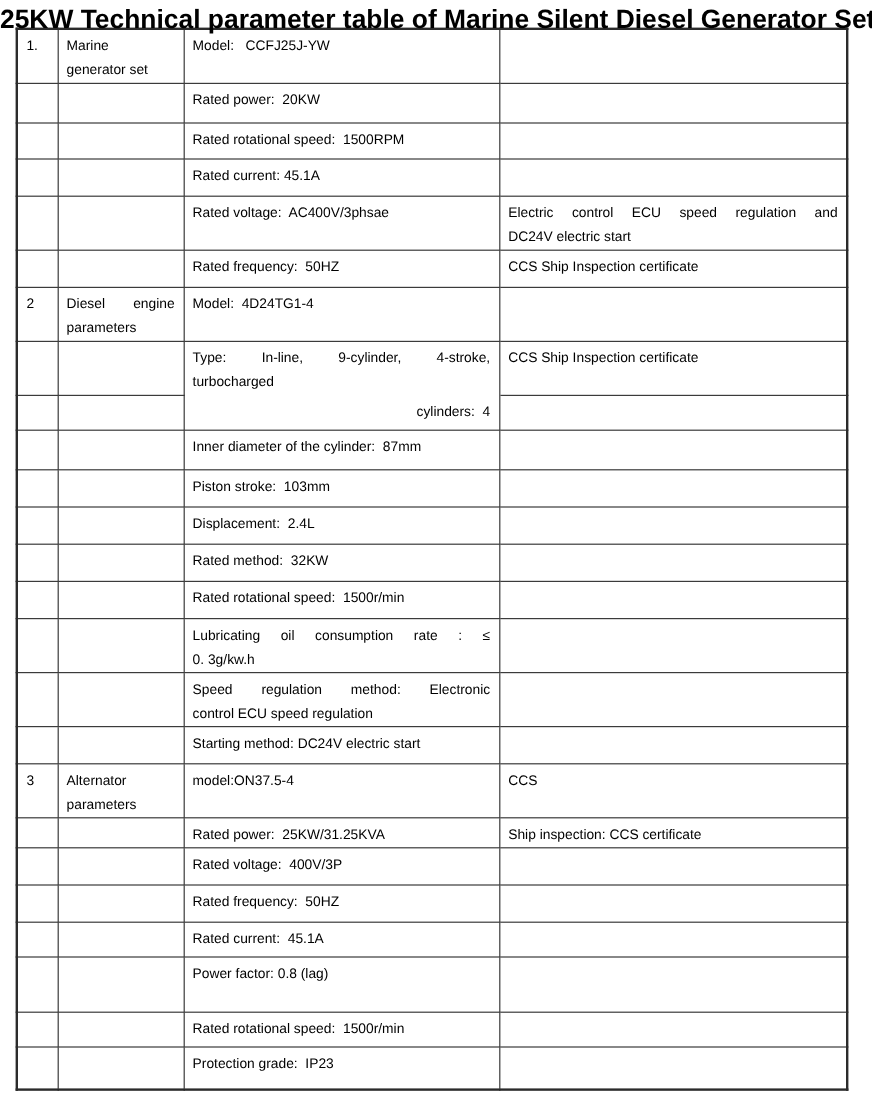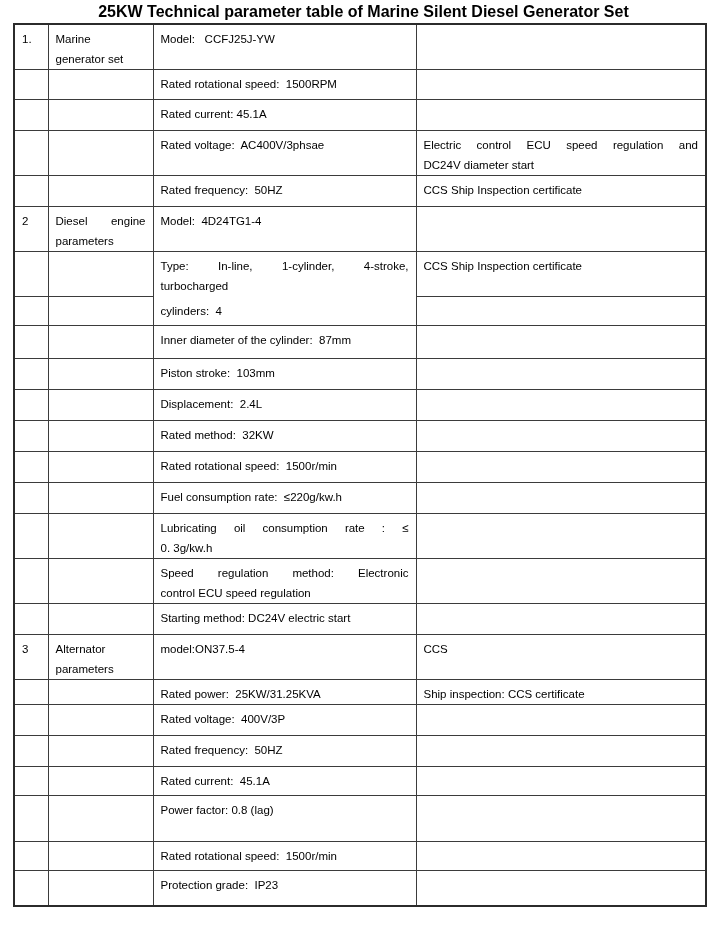--- a/index.html
+++ b/index.html
@@ -8,21 +8,21 @@
     background: #ffffff;
   }
   body {
     width: 727px;
     height: 929px;
     font-family: "Liberation Sans", sans-serif;
     color: #000000;
     overflow: hidden;
   }
   .doc-title {
-    font-size: 16px;
+    font-size: 22px;
     font-weight: bold;
     text-align: center;
     letter-spacing: 0px;
     padding-top: 3px;
     height: 20px;
     white-space: nowrap;
   }
   table.param-table {
     border-collapse: collapse;
     table-layout: fixed;
@@ -34,21 +34,21 @@
     border: 1px solid #3b3b3b;
     vertical-align: top;
     padding: 4px 7px 0 7px;
     font-size: 11.5px;
     line-height: 20px;
     overflow: hidden;
   }
   .line  { display: block; white-space: pre-wrap; }
   .jline { display: block; text-align: justify; text-align-last: justify; white-space: normal; }
   .hide-bottom { border-bottom-style: hidden; }
-  .hide-top    { border-top-style: hidden; }
+  .hide-top    { border-top-style: hidden; text-align: right; }
 </style>
 </head>
 <body>
 
 <div class="doc-title">25KW Technical parameter table of Marine Silent Diesel Generator Set</div>
 
 <table class="param-table">
   <colgroup>
     <col style="width:34px">
     <col style="width:105px">
@@ -62,20 +62,28 @@
         </td>
       <td>
           <span class="line">Marine</span>
           <span class="line">generator set</span>
         </td>
       <td>
           <span class="line">Model:   CCFJ25J-YW</span>
         </td>
       <td></td>
     </tr>
+    <tr style="height:33px">
+      <td></td>
+      <td></td>
+      <td>
+          <span class="line">Rated power:  20KW</span>
+        </td>
+      <td></td>
+    </tr>
     <tr style="height:30px">
       <td></td>
       <td></td>
       <td>
           <span class="line">Rated rotational speed:  1500RPM</span>
         </td>
       <td></td>
     </tr>
     <tr style="height:31px">
       <td></td>
@@ -86,21 +94,21 @@
       <td></td>
     </tr>
     <tr style="height:41px">
       <td></td>
       <td></td>
       <td>
           <span class="line">Rated voltage:  AC400V/3phsae</span>
         </td>
       <td>
           <span class="jline">Electric control ECU speed regulation and</span>
-          <span class="line">DC24V diameter start</span>
+          <span class="line">DC24V electric start</span>
         </td>
     </tr>
     <tr style="height:31px">
       <td></td>
       <td></td>
       <td>
           <span class="line">Rated frequency:  50HZ</span>
         </td>
       <td>
           <span class="line">CCS Ship Inspection certificate</span>
@@ -116,21 +124,21 @@
         </td>
       <td>
           <span class="line">Model:  4D24TG1-4</span>
         </td>
       <td></td>
     </tr>
     <tr style="height:45px">
       <td></td>
       <td></td>
       <td class="hide-bottom">
-          <span class="jline">Type: In-line, 1-cylinder, 4-stroke,</span>
+          <span class="jline">Type: In-line, 9-cylinder, 4-stroke,</span>
           <span class="line">turbocharged</span>
         </td>
       <td>
           <span class="line">CCS Ship Inspection certificate</span>
         </td>
     </tr>
     <tr style="height:29px">
       <td></td>
       <td></td>
       <td class="hide-top">
@@ -168,28 +176,20 @@
       <td>
           <span class="line">Rated method:  32KW</span>
         </td>
       <td></td>
     </tr>
     <tr style="height:31px">
       <td></td>
       <td></td>
       <td>
           <span class="line">Rated rotational speed:  1500r/min</span>
-        </td>
-      <td></td>
-    </tr>
-    <tr style="height:31px">
-      <td></td>
-      <td></td>
-      <td>
-          <span class="line">Fuel consumption rate:  ≤220g/kw.h</span>
         </td>
       <td></td>
     </tr>
     <tr style="height:42px">
       <td></td>
       <td></td>
       <td>
           <span class="jline">Lubricating oil consumption rate : ≤</span>
           <span class="line">0. 3g/kw.h</span>
         </td>

